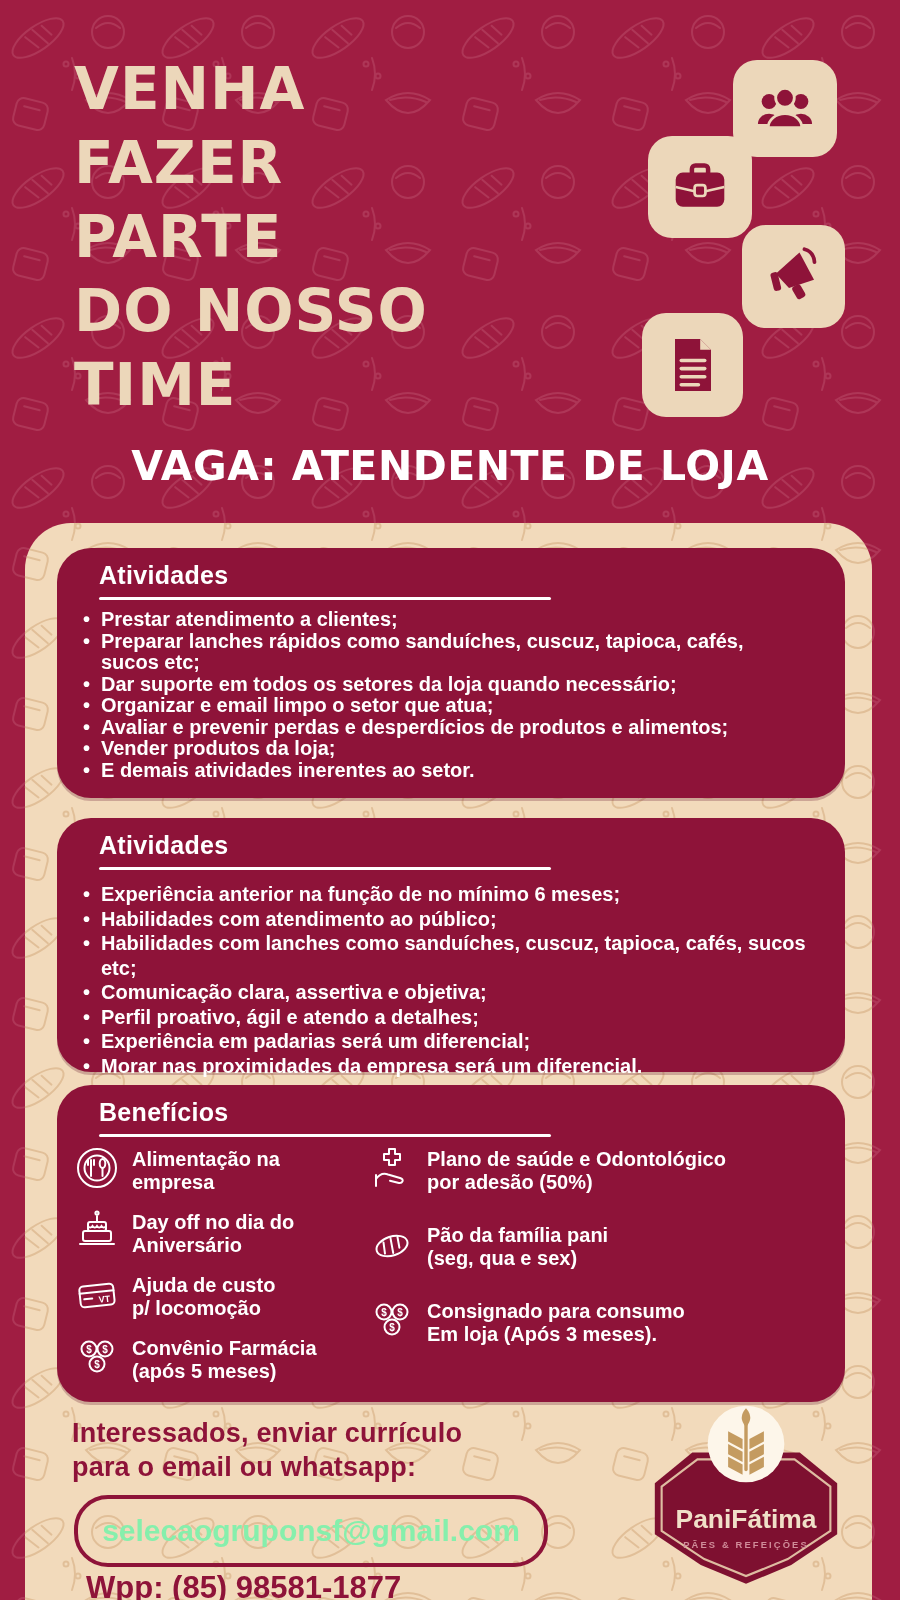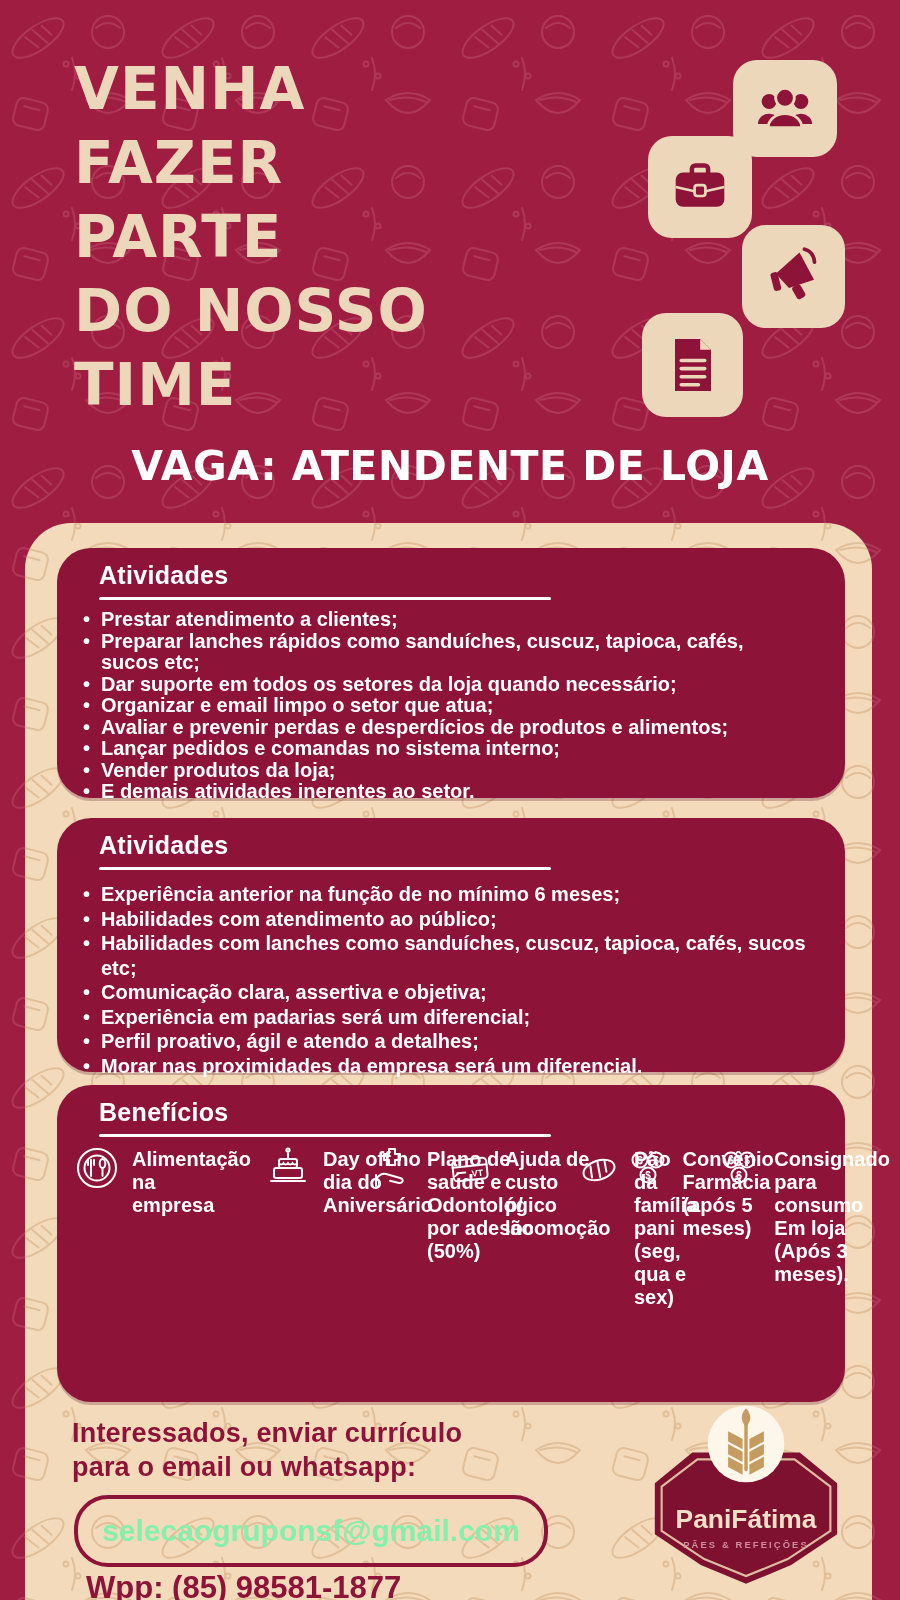--- a/index.html
+++ b/index.html
@@ -46,23 +46,23 @@
   }
   .card .rule { margin:7px 0 9px 42px; width:452px; height:3px; background:#ffffff; border-radius:2px; }
   .card ul { list-style:none; margin:0; padding:0 20px 0 20px; font-size:20px; font-weight:bold; }
   .card li { position:relative; padding-left:24px; white-space:pre-line; }
   .card li::before { content:"\2022"; position:absolute; left:6px; }
   #card-atividades ul { line-height:21.5px; }
   #card-requisitos ul { line-height:24.5px; margin-top:12px; }
 
   
   .bene-cols { display:flex; margin-top:9px; padding:0 16px 0 18px; }
-  .bene-col { display:flex; flex-direction:row; }
+  .bene-col { display:flex; flex-direction:column; }
   .bene-col.left  { width:295px; gap:15px; }
-  .bene-col.right { flex:1; gap:20px; }
+  .bene-col.right { flex:1; gap:28px; }
   .bene-item { display:flex; align-items:flex-start; gap:13px;
                font-size:20px; line-height:23px; font-weight:bold; }
   .bene-item .blabel { white-space:pre-line; padding-top:2px; }
   .bene-item svg { flex:0 0 auto; }
 
   
   .footer-cta {
     left:72px; top:1416px; font-size:27px; line-height:34px; font-weight:bold;
     color:#8e1339; white-space:pre-line; letter-spacing:0.2px;
   }
@@ -173,37 +173,36 @@
   <div class="card" id="card-atividades" style="top:548px; height:250px;">
     <h2>Atividades</h2>
     <div class="rule"></div>
     <ul>
       <li>Prestar atendimento a clientes;</li>
       <li>Preparar lanches rápidos como sanduíches, cuscuz, tapioca, cafés,
 sucos etc;</li>
       <li>Dar suporte em todos os setores da loja quando necessário;</li>
       <li>Organizar e email limpo o setor que atua;</li>
       <li>Avaliar e prevenir perdas e desperdícios de produtos e alimentos;</li>
-      <li>Lançar pedidos e comandas no sistema interno;</li>
       <li>Vender produtos da loja;</li>
       <li>E demais atividades inerentes ao setor.</li>
     </ul>
   </div>
 
   <div class="card" id="card-requisitos" style="top:818px; height:254px;">
     <h2>Atividades</h2>
     <div class="rule"></div>
     <ul>
       <li>Experiência anterior na função de no mínimo 6 meses;</li>
       <li>Habilidades com atendimento ao público;</li>
       <li>Habilidades com lanches como sanduíches, cuscuz, tapioca, cafés, sucos
 etc;</li>
       <li>Comunicação clara, assertiva e objetiva;</li>
+      <li>Perfil proativo, ágil e atendo a detalhes;</li>
       <li>Experiência em padarias será um diferencial;</li>
-      <li>Perfil proativo, ágil e atendo a detalhes;</li>
       <li>Morar nas proximidades da empresa será um diferencial.</li>
     </ul>
   </div>
 
   <div class="card" id="card-beneficios" style="top:1085px; height:317px;">
     <h2>Benefícios</h2>
     <div class="rule"></div>
     <div class="bene-cols">
       <div class="bene-col left">
 

